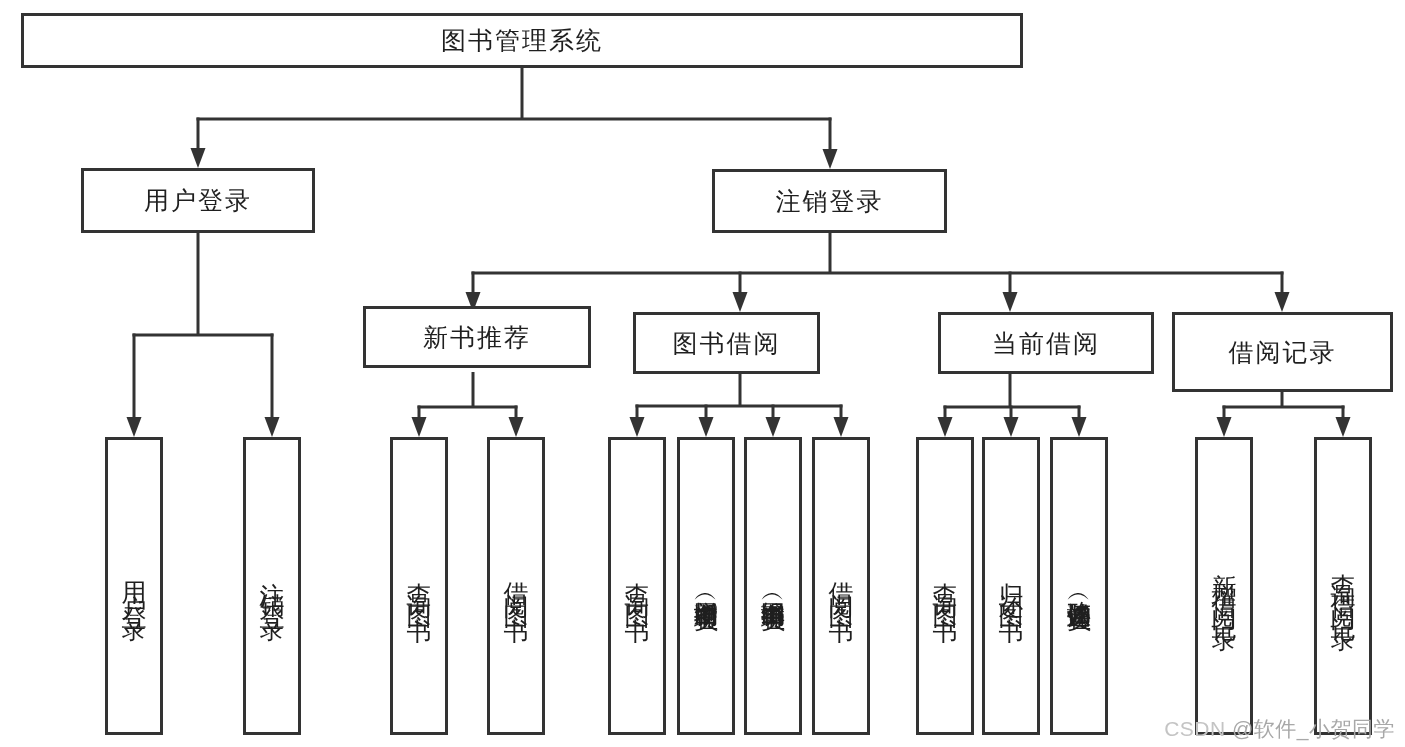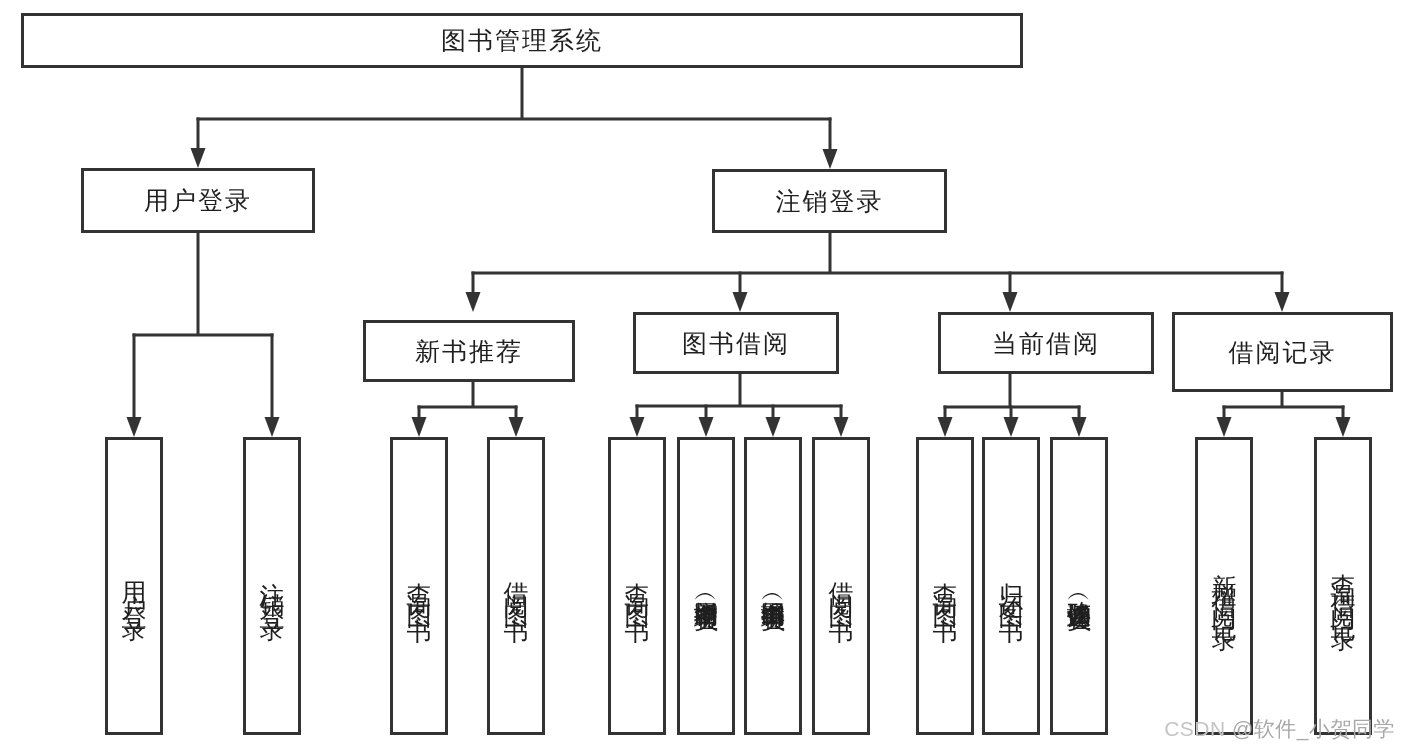--- a/index.html
+++ b/index.html
@@ -142,24 +142,24 @@
     <span>图书管理系统</span>
   </div>
 
   <div class="node" style="left:81px;top:168px;width:234px;height:65px;">
     <span>用户登录</span>
   </div>
   <div class="node" style="left:712px;top:169px;width:235px;height:64px;">
     <span>注销登录</span>
   </div>
 
-  <div class="node" style="left:363px;top:320px;width:212px;height:62px;">
+  <div class="node" style="left:363px;top:306px;width:228px;height:62px;">
     <span>新书推荐</span>
   </div>
-  <div class="node" style="left:633px;top:312px;width:206px;height:62px;">
+  <div class="node" style="left:633px;top:312px;width:187px;height:62px;">
     <span>图书借阅</span>
   </div>
   <div class="node" style="left:902px;top:312px;width:216px;height:62px;margin-left:36px;">
     <span>当前借阅</span>
   </div>
   <div class="node" style="left:1172px;top:312px;width:221px;height:80px;">
     <span>借阅记录</span>
   </div>
 
   <div class="node leaf" style="left:105px;">

